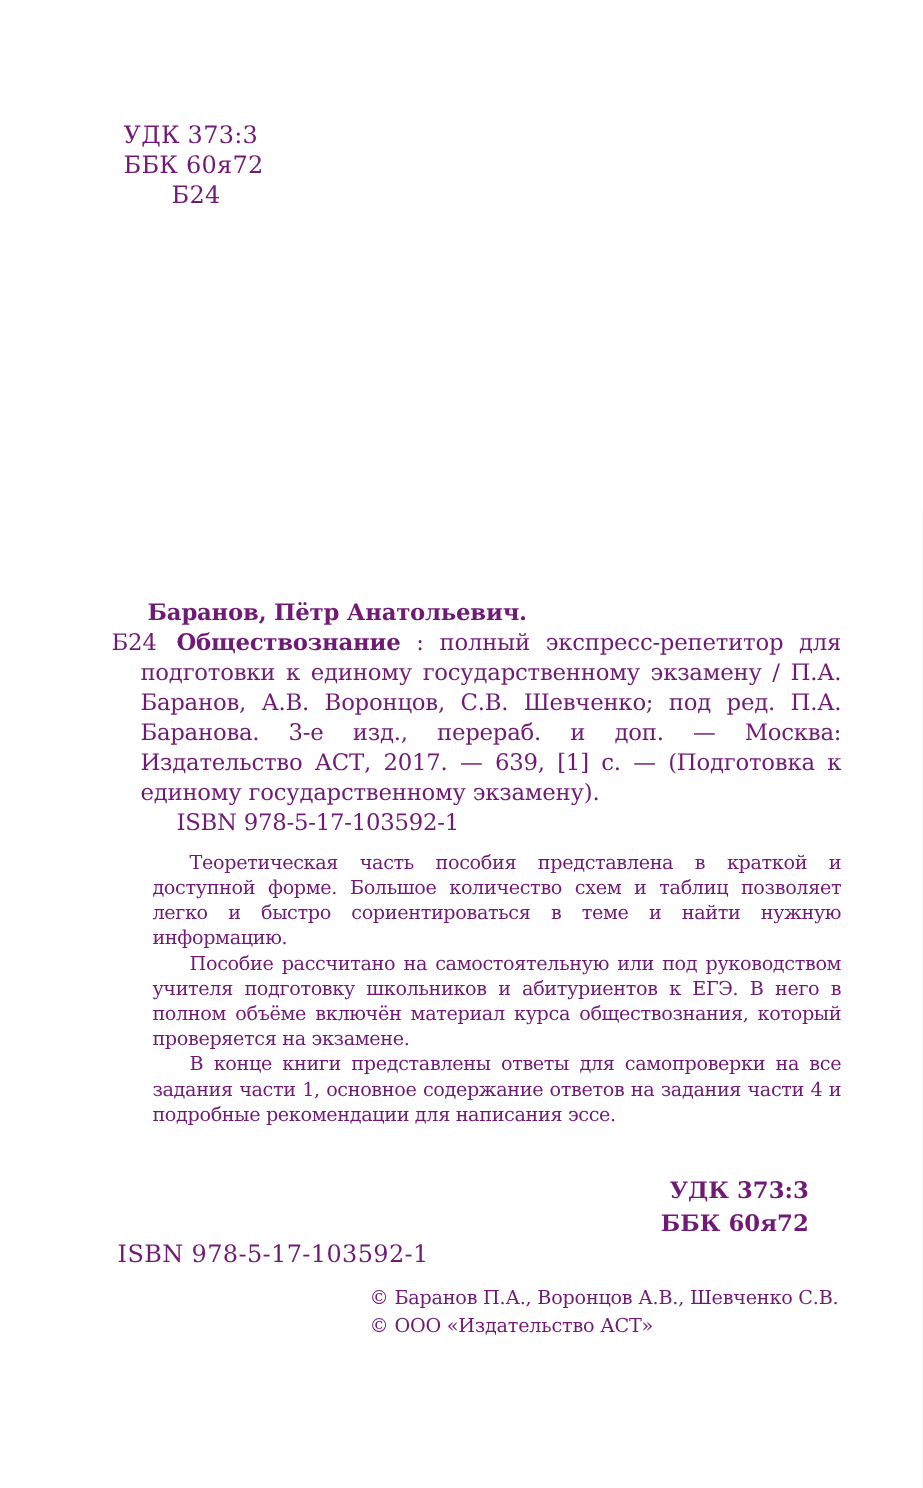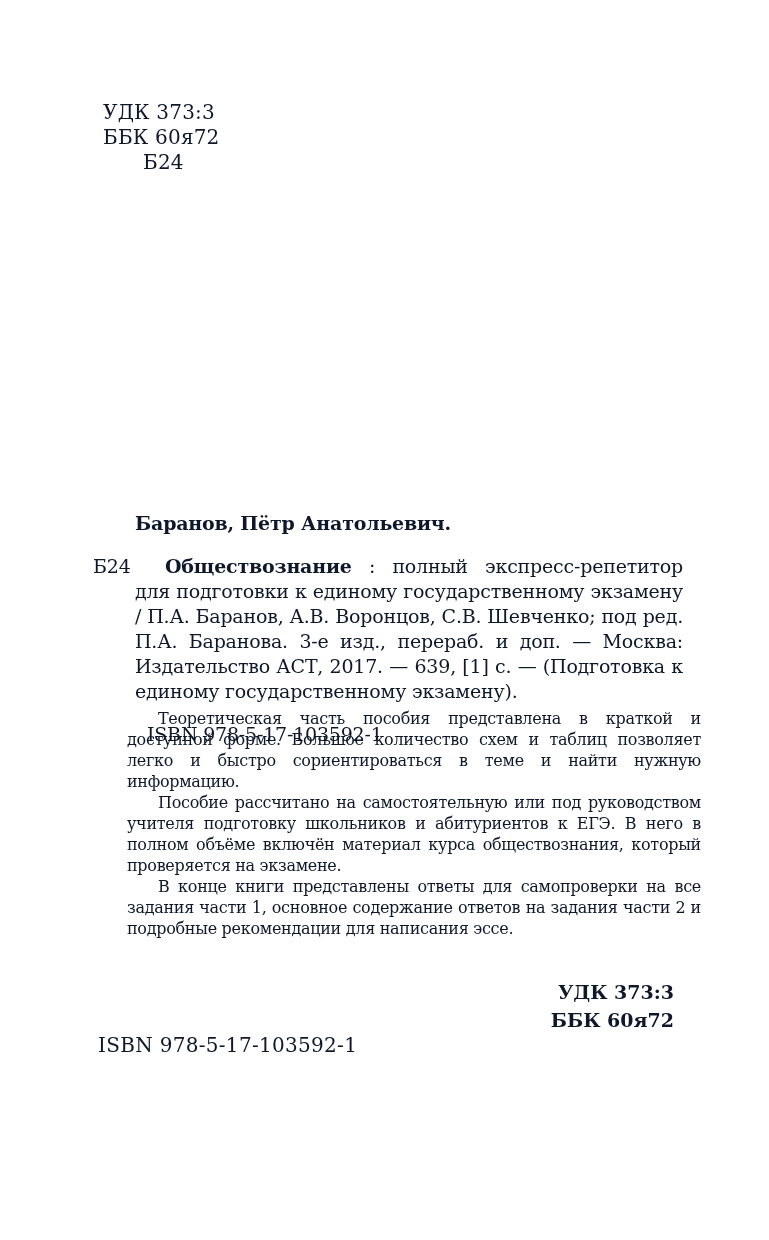--- a/index.html
+++ b/index.html
@@ -2,37 +2,37 @@
 <html><head>
 <meta charset="utf-8">
 <style>
   html, body { margin: 0; padding: 0; background: #e8e8e8; }
   .page {
     position: relative;
     width: 769px;
     height: 1240px;
     margin: 0 auto;
     background: #ffffff;
-    color: #0f172a;
+    color: #701a75;
     font-family: "DejaVu Serif", "Liberation Serif", serif;
     overflow: hidden;
   }
   .sec { position: absolute; }
 
   
   #top-codes { left: 103px; top: 100px; font-size: 20px; line-height: 25px; letter-spacing: 0.2px; }
   #top-codes .code-line { margin: 0; }
   #top-codes .author-sign { padding-left: 40px; }
 
   
   #card { left: 117px; top: 499px; width: 584px; font-size: 19px; line-height: 25px; text-align: justify; letter-spacing: -0.2px; }
-  #card .author { font-weight: bold; text-indent: 6px; margin: 12px; text-align: left; }
+  #card .author { font-weight: bold; text-indent: 6px; margin: 0; text-align: left; }
   #card .entry { position: relative; margin: 0; }
   #card .entry-code { position: absolute; left: -24px; top: 0; }
-  #card .entry-text { margin: 18px; text-indent: 30px; }
+  #card .entry-text { margin: 0; text-indent: 30px; }
   #card .entry-text b { font-weight: bold; }
   #card .isbn-line { margin: 0; text-indent: 30px; text-align: left; }
 
   
   #annotation { left: 127px; top: 708px; width: 574px; font-size: 16px; line-height: 21px; text-align: justify; letter-spacing: -0.3px; }
   #annotation p { margin: 0; text-indent: 31px; }
 
   
   #bottom-codes { left: 95px; top: 978px; width: 579px; text-align: right; font-weight: bold; font-size: 19px; line-height: 28px; }
   #bottom-codes div { margin: 0; }
@@ -60,24 +60,28 @@
     <div class="entry">
       <span class="entry-code">Б24</span>
       <p class="entry-text"><b>Обществознание</b><span> : полный экспресс-репетитор для подготовки к единому государственному экзамену / П.А. Баранов, А.В. Воронцов, С.В. Шевченко; под ред. П.А. Баранова. 3-е изд., перераб. и доп. — Москва: Издательство АСТ, 2017. — 639, [1] с. — (Подготовка к единому государственному экзамену).</span></p>
     </div>
     <p class="isbn-line">ISBN 978-5-17-103592-1</p>
   </div>
 
   <div class="sec" id="annotation">
     <p>Теоретическая часть пособия представлена в краткой и доступной форме. Большое количество схем и таблиц позволяет легко и быстро сориентироваться в теме и найти нужную информацию.</p>
     <p>Пособие рассчитано на самостоятельную или под руководством учителя подготовку школьников и абитуриентов к ЕГЭ. В него в полном объёме включён материал курса обществознания, который проверяется на экзамене.</p>
-    <p>В конце книги представлены ответы для самопроверки на все задания части 1, основное содержание ответов на задания части 2 и подробные рекомендации для написания эссе.</p>
+    <p>В конце книги представлены ответы для самопроверки на все задания части 1, основное содержание ответов на задания части 4 и подробные рекомендации для написания эссе.</p>
   </div>
 
   <div class="sec" id="bottom-codes">
     <div>УДК 373:3</div>
     <div>ББК 60я72</div>
   </div>
 
   <div class="sec" id="bottom-isbn">ISBN 978-5-17-103592-1</div>
 
+  <div class="sec" id="colophon">
+    <div>© Баранов П.А., Воронцов А.В., Шевченко С.В.</div>
+    <div>© ООО «Издательство АСТ»</div>
+  </div>
 
 </div>
 
 </body></html>

